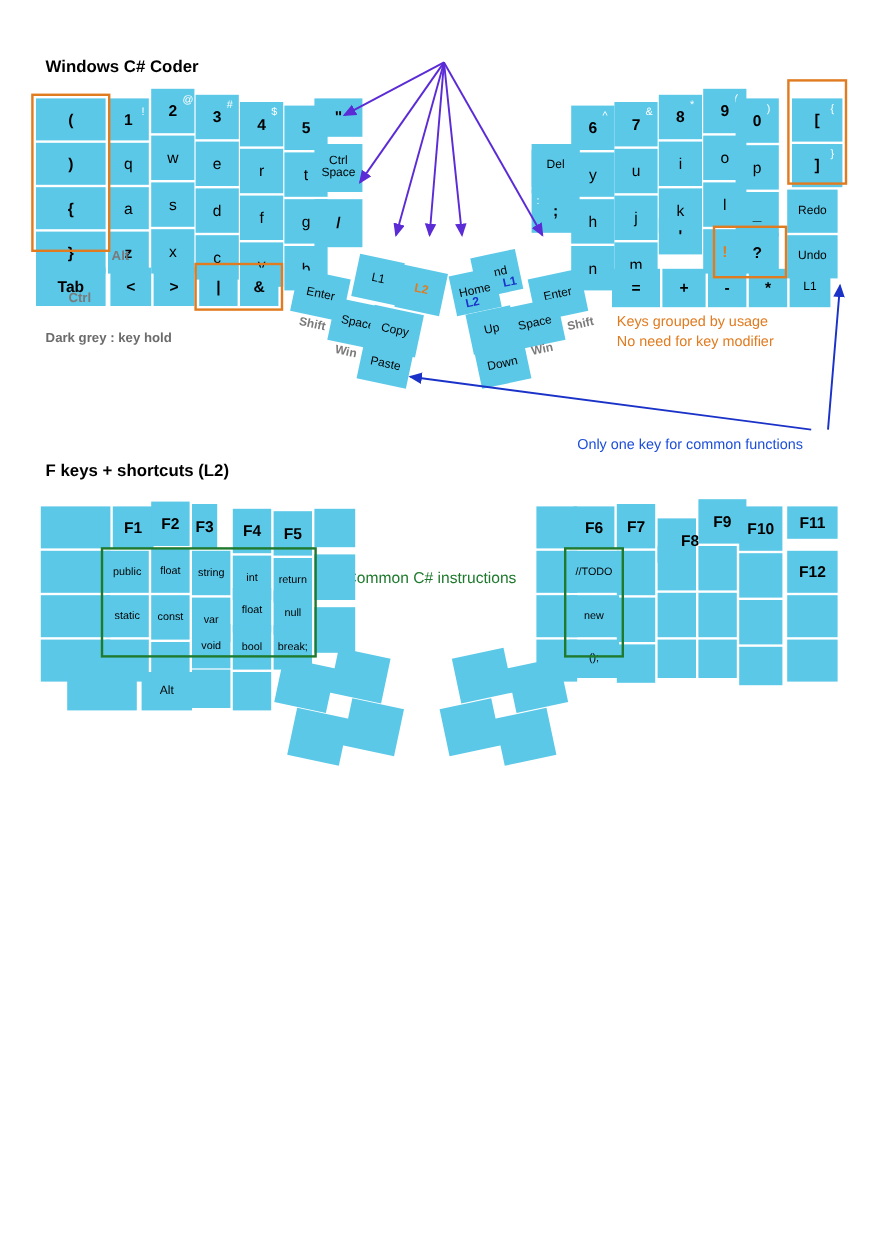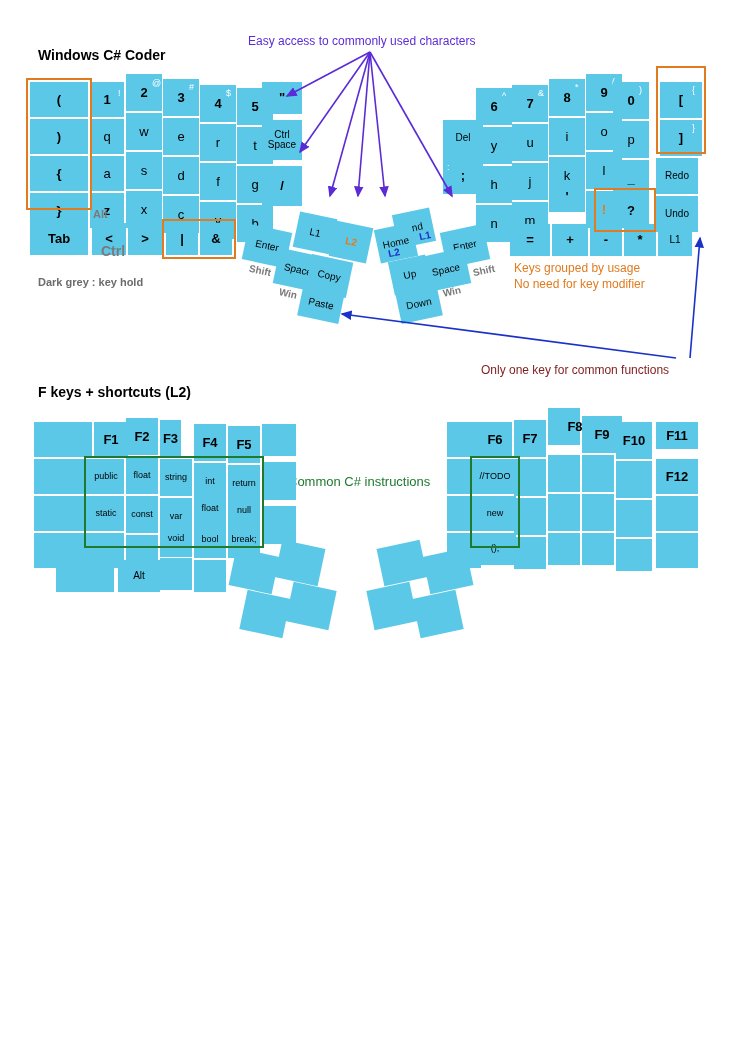--- a/index.html
+++ b/index.html
@@ -43,21 +43,21 @@
     color:#5b2bd6;
     font-size:12px;
   }
   .note-orange{
     position:absolute;
     color:#e07b1f;
     font-size:12px;
   }
   .note-blue{
     position:absolute;
-    color:#7f1d1d;
+    color:#1d4ed8;
     font-size:12px;
   }
   .note-green{
     position:absolute;
     color:#1f7a2e;
     font-size:13px;
   }
   .note-grey{
     position:absolute;
     color:#6b6b6b;
@@ -75,21 +75,20 @@
     box-sizing:border-box;
   }
   svg.ovl{position:absolute;left:0;top:0;width:736px;height:1041px;pointer-events:none;}
 </style>
 </head>
 <body>
 
 <div class="layer">
 
   <div class="title" style="left:38px;top:47px;">Windows C# Coder</div>
-  <div class="note-purple" style="left:248px;top:34px;">Easy access to commonly used characters</div>
   <div class="note-orange" style="left:514px;top:261px;">Keys grouped by usage</div>
   <div class="note-orange" style="left:514px;top:277px;">No need for key modifier</div>
   <div class="note-blue" style="left:481px;top:363px;">Only one key for common functions</div>
   <div class="note-grey" style="left:38px;top:276px;">Dark grey : key hold</div>
   <div class="title" style="left:38px;top:384px;">F keys + shortcuts (L2)</div>
   <div class="note-green" style="left:288px;top:474px;">Common C# instructions</div>
 
   <div class="key bold" style="left:30px;top:82px;width:58px;height:35px;">(</div>
   <div class="key bold" style="left:30px;top:119px;width:58px;height:35px;">)</div>
   <div class="key bold" style="left:30px;top:156px;width:58px;height:35px;">{</div>
@@ -129,21 +128,21 @@
   <div class="key small" style="left:262px;top:120px;width:40px;height:40px;">Ctrl Space</div>
   <div class="key bold" style="left:262px;top:166px;width:40px;height:40px;">/</div>
 
   <div class="key bold" style="left:30px;top:223px;width:58px;height:32px;">Tab</div>
   <div class="key bold" style="left:92px;top:223px;width:34px;height:32px;">&lt;</div>
   <div class="key bold" style="left:128px;top:223px;width:34px;height:32px;">&gt;</div>
   <div class="key bold" style="left:166px;top:223px;width:32px;height:32px;">|</div>
   <div class="key bold" style="left:200px;top:223px;width:32px;height:32px;">&amp;</div>
 
   <div class="note-grey" style="left:93px;top:208px;color:#7a7a7a;">Alt</div>
-  <div class="note-grey" style="left:57px;top:243px;color:#7a7a7a;font-size:14px;margin-left:44px;">Ctrl</div>
+  <div class="note-grey" style="left:57px;top:243px;color:#7a7a7a;font-size:11px;">Ctrl</div>
 
   <div class="key small" style="left:296px;top:215px;width:38px;height:36px;transform:rotate(12deg);">L1</div>
   <div class="key small bold" style="left:332px;top:224px;width:38px;height:36px;transform:rotate(12deg);color:#e07b1f;">L2</div>
   <div class="key small" style="left:245px;top:228px;width:44px;height:36px;transform:rotate(12deg);">Enter</div>
   <div class="key small" style="left:276px;top:252px;width:44px;height:36px;transform:rotate(12deg);">Space</div>
   <div class="key small" style="left:308px;top:258px;width:42px;height:36px;transform:rotate(12deg);">Copy</div>
   <div class="key small" style="left:238px;top:256px;width:44px;height:30px;transform:rotate(12deg);background:transparent;color:#7a7a7a;font-weight:bold;">Shift</div>
   <div class="key small" style="left:268px;top:280px;width:40px;height:28px;transform:rotate(12deg);background:transparent;color:#7a7a7a;font-weight:bold;">Win</div>
   <div class="key small" style="left:300px;top:288px;width:42px;height:32px;transform:rotate(12deg);">Paste</div>
 
@@ -262,21 +261,21 @@
   <div class="key bold" style="left:478px;top:422px;width:34px;height:35px;">F6</div>
   <div class="key code" style="left:474px;top:459px;width:42px;height:35px;">//TODO</div>
   <div class="key code" style="left:474px;top:496px;width:42px;height:35px;">new</div>
   <div class="key code" style="left:474px;top:533px;width:42px;height:32px;">();</div>
 
   <div class="key bold" style="left:514px;top:420px;width:32px;height:37px;">F7</div>
   <div class="key" style="left:514px;top:459px;width:32px;height:37px;"></div>
   <div class="key" style="left:514px;top:498px;width:32px;height:37px;"></div>
   <div class="key" style="left:514px;top:537px;width:32px;height:32px;"></div>
 
-  <div class="key bold" style="left:548px;top:408px;width:32px;height:37px;padding-left:22px;">F8</div>
+  <div class="key bold" style="left:548px;top:432px;width:32px;height:37px;padding-left:22px;">F8</div>
   <div class="key" style="left:548px;top:455px;width:32px;height:37px;"></div>
   <div class="key" style="left:548px;top:494px;width:32px;height:37px;"></div>
   <div class="key" style="left:548px;top:533px;width:32px;height:32px;"></div>
 
   <div class="key bold" style="left:582px;top:416px;width:40px;height:37px;">F9</div>
   <div class="key" style="left:582px;top:455px;width:32px;height:37px;"></div>
   <div class="key" style="left:582px;top:494px;width:32px;height:37px;"></div>
   <div class="key" style="left:582px;top:533px;width:32px;height:32px;"></div>
 
   <div class="key bold" style="left:616px;top:422px;width:36px;height:37px;">F10</div>

